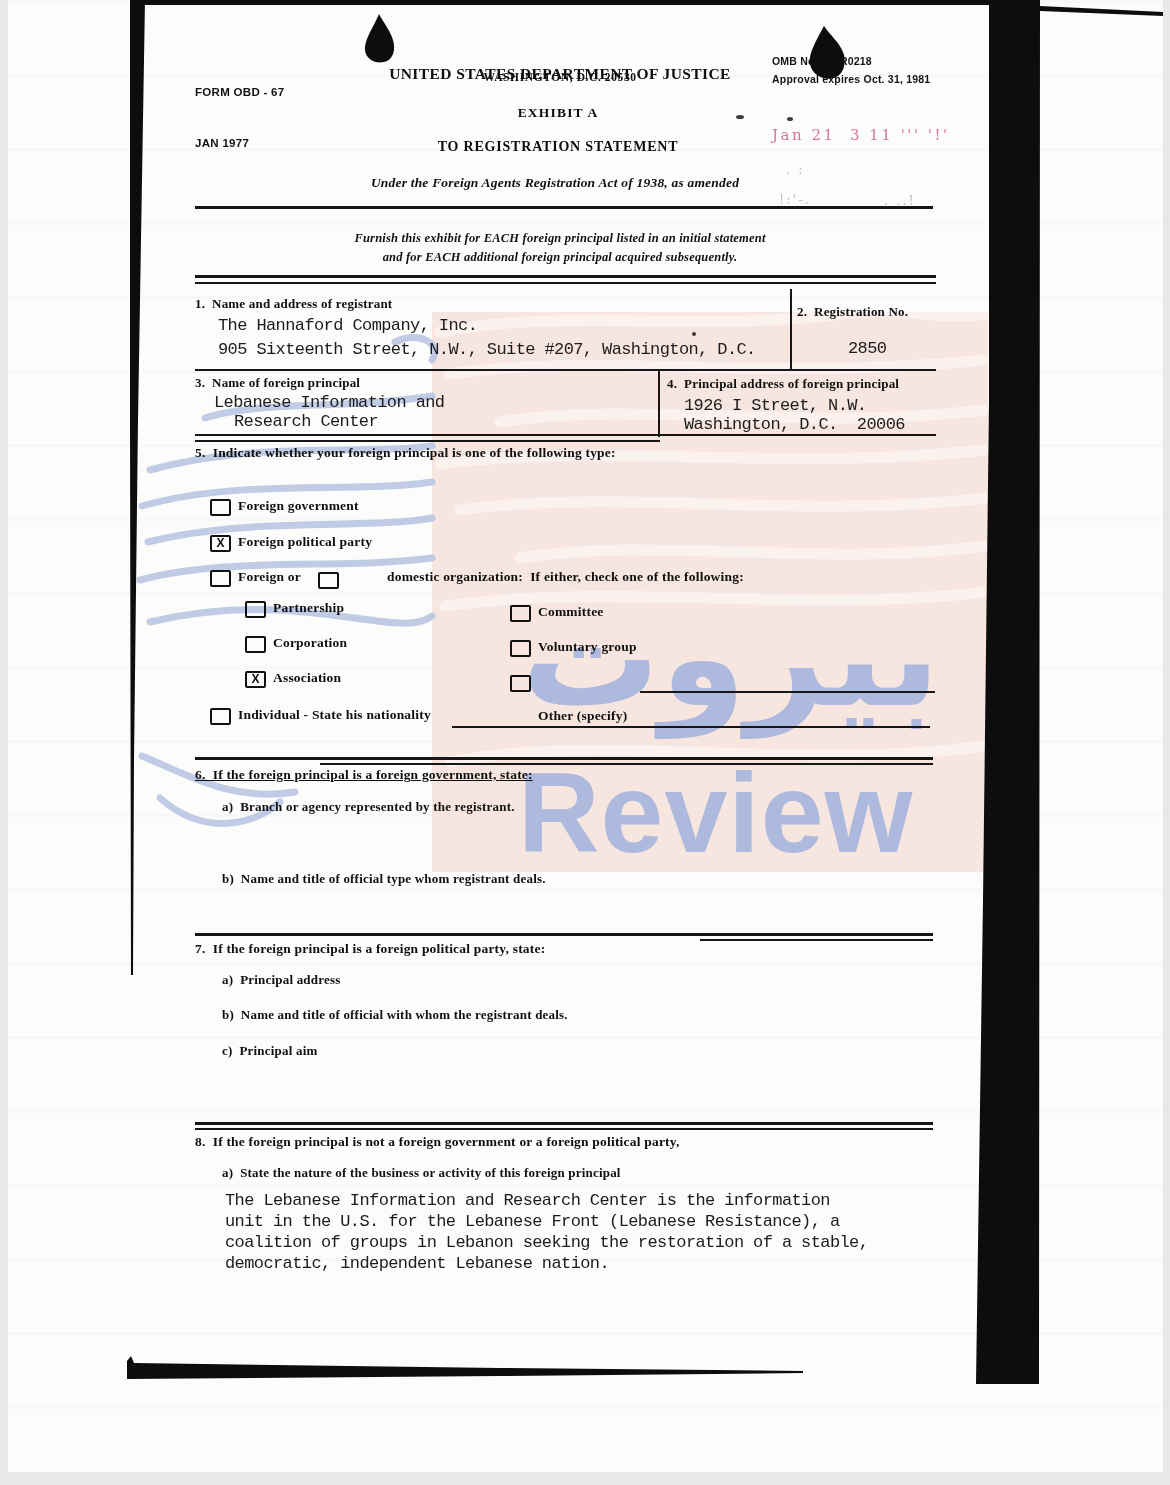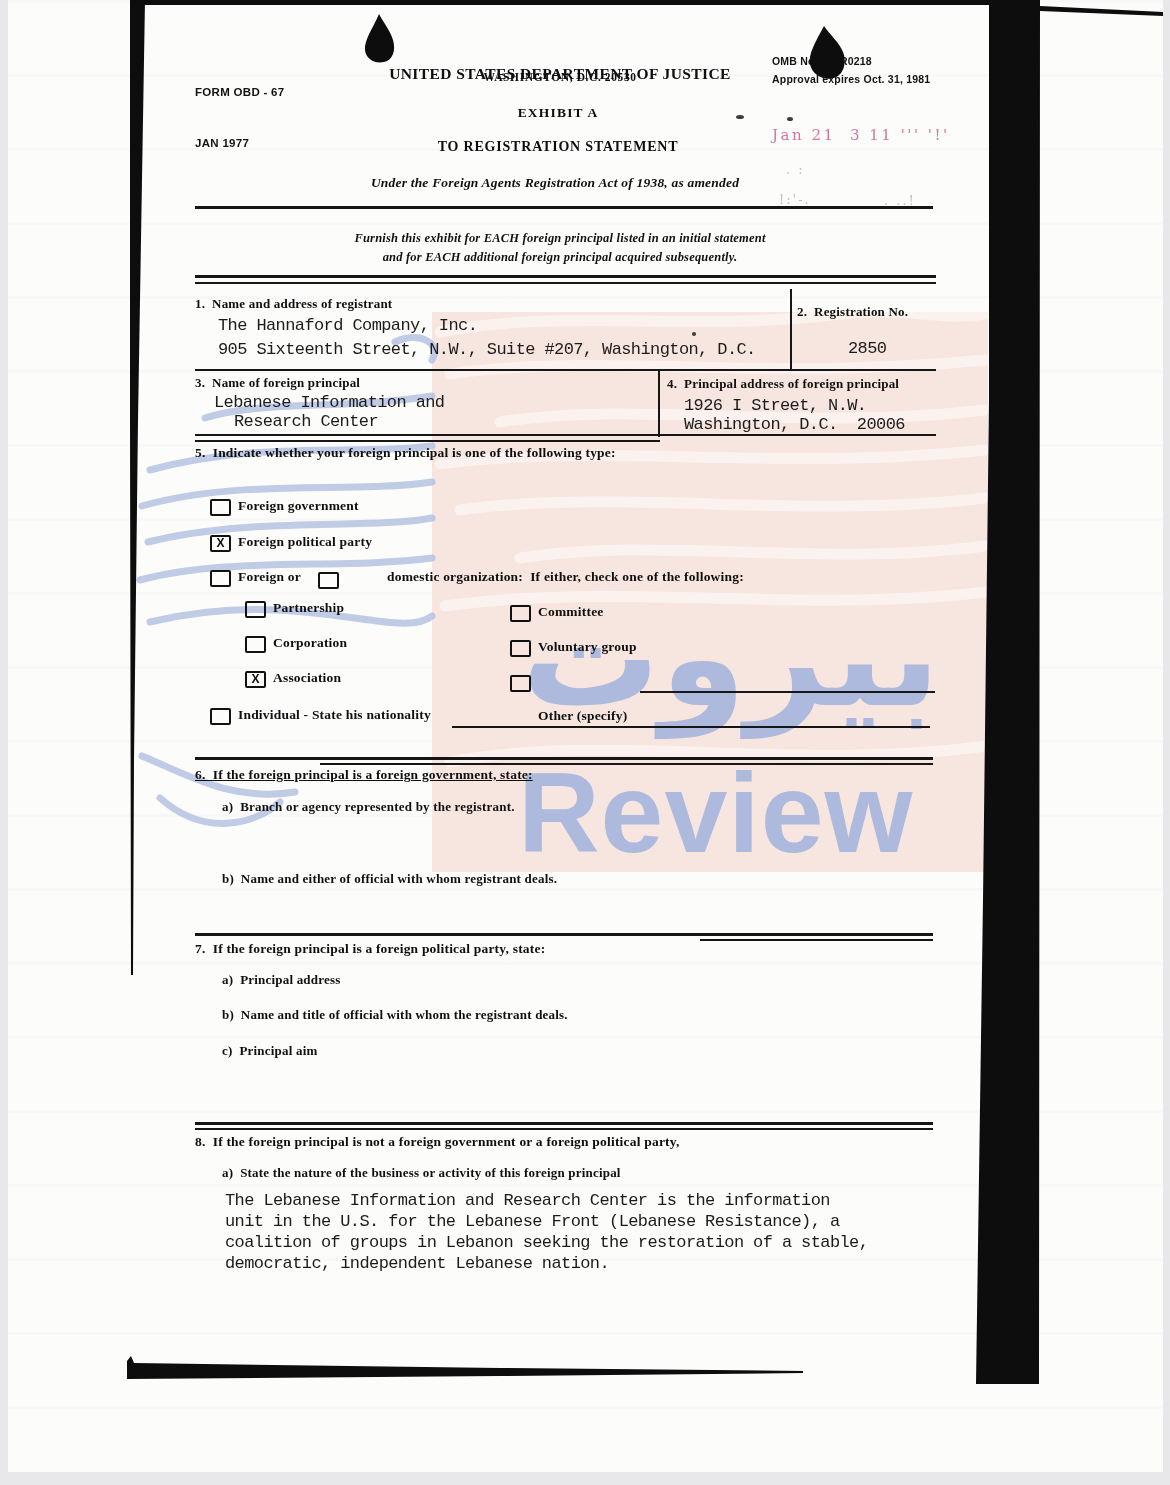--- a/index.html
+++ b/index.html
@@ -146,21 +146,21 @@
   <div class="hline" style="left:640px;top:691px;width:295px;height:2px;"></div>
 
   <span class="cb" style="left:210px;top:708px;"></span>
   <div class="abs cbl" style="left:238px;top:707px;">Individual - State his nationality</div>
   <div class="hline" style="left:452px;top:726px;width:478px;height:2px;"></div>
 
   <div class="hline" style="left:195px;top:757px;width:738px;height:2.5px;"></div>
   <div class="hline" style="left:320px;top:763px;width:613px;height:1.5px;"></div>
   <div class="abs sec" style="left:195px;top:767px;text-decoration:underline;">6.  If the foreign principal is a foreign government, state:</div>
   <div class="abs sub" style="left:222px;top:799px;">a)  Branch or agency represented by the registrant.</div>
-  <div class="abs sub" style="left:222px;top:871px;">b)  Name and either of official with whom registrant deals.</div>
+  <div class="abs sub" style="left:222px;top:871px;">b)  Name and title of official type whom registrant deals.</div>
 
   <div class="hline" style="left:195px;top:933px;width:738px;height:3px;"></div>
   <div class="hline" style="left:700px;top:939px;width:233px;height:1.5px;"></div>
   <div class="abs sec" style="left:195px;top:941px;">7.  If the foreign principal is a foreign political party, state:</div>
   <div class="abs sub" style="left:222px;top:972px;">a)  Principal address</div>
   <div class="abs sub" style="left:222px;top:1007px;">b)  Name and title of official with whom the registrant deals.</div>
   <div class="abs sub" style="left:222px;top:1043px;">c)  Principal aim</div>
 
   <div class="hline" style="left:195px;top:1122px;width:738px;height:2.5px;"></div>
   <div class="hline" style="left:195px;top:1128px;width:738px;height:1.5px;"></div>

